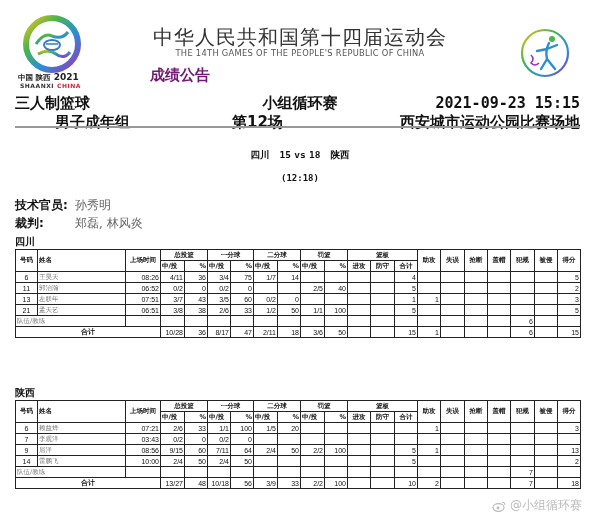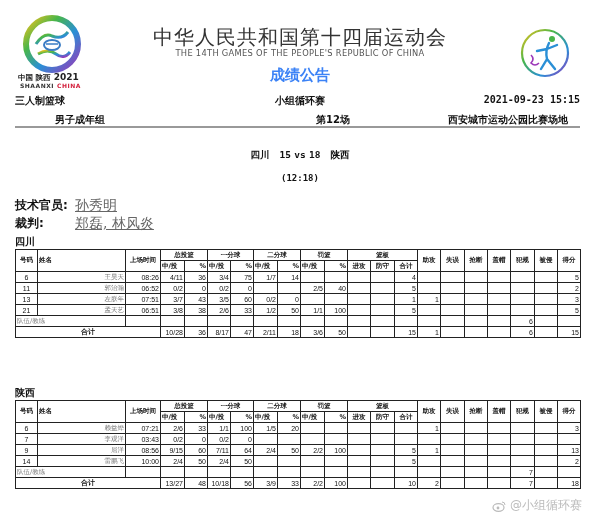--- a/index.html
+++ b/index.html
@@ -10,49 +10,49 @@
 
   
   .logo-left { left: 22px; top: 14px; width: 60px; height: 60px; }
   .logo-left-text1 { left: 18px; top: 72px; font-size: 7.5px; font-weight: bold; color: #222; white-space: nowrap; }
   .logo-left-text1 .yr { font-size: 9px; margin-left: 3px; }
   .logo-left-text2 { left: 20px; top: 82px; font-size: 6px; font-weight: bold; letter-spacing: 0.5px; color: #333; white-space: nowrap; }
   .logo-left-text2 .china { color: #d4203c; margin-left: 3px; }
 
   .main-title { left: 150px; top: 24px; width: 300px; text-align: center; font-size: 20px; letter-spacing: 1px; color: #333; white-space: nowrap; }
   .sub-title { left: 150px; top: 48px; width: 300px; text-align: center; font-size: 8.3px; letter-spacing: 0.3px; color: #555; white-space: nowrap; }
-  .notice-title { left: 150px; top: 66px; width: 300px; text-align: center; font-size: 15px; font-weight: bold; color: #3b82f6; }
+  .notice-title { left: 150px; top: 66px; width: 300px; text-align: left; font-size: 15px; font-weight: bold; color: #701a75; }
 
   .logo-right { left: 519px; top: 27px; width: 52px; height: 52px; }
 
-  .info { font-size: 10px; font-weight: bold; white-space: nowrap; }
+  .info { font-size: 15px; font-weight: bold; white-space: nowrap; }
   .info-l1 { left: 15px; top: 94px; }
   .info-l2 { left: 15px; top: 113px; margin-left: 40px; }
   .info-c1 { left: 250px; top: 94px; width: 100px; text-align: center; }
-  .info-c2 { left: 250px; top: 113px; width: 100px; text-align: right; }
+  .info-c2 { left: 232px; top: 113px; width: 100px; text-align: left; }
   .info-r1 { right: 20px; top: 94px; font-family: "DejaVu Sans Mono", monospace; }
-  .info-r2 { right: 32px; top: 113px; }
+  .info-r2 { right: 20px; top: 113px; }
   .rule { left: 15px; top: 126px; width: 565px; height: 2px; background: #999; }
 
   .match { left: 150px; top: 149px; width: 300px; text-align: center; font-size: 9.5px; font-weight: bold; white-space: pre; }
   .match-score { font-family: "DejaVu Sans Mono", monospace; }
   .half { left: 150px; top: 173px; width: 300px; text-align: center; font-size: 9px; font-weight: bold; font-family: "DejaVu Sans Mono", monospace; }
 
   .off-label { left: 15px; font-size: 12px; font-weight: bold; }
-  .off-val { left: 75px; font-size: 14px; color: #666; font-family: "DejaVu Serif", serif; text-decoration: underline; }
+  .off-val { left: 75px; font-size: 12px; color: #666; font-family: "DejaVu Serif", serif; }
 
   .team-title { left: 15px; font-size: 10px; font-weight: bold; }
 
   
   table.stats { position: absolute; left: 15px; border-collapse: collapse; table-layout: fixed; width: 565px; }
   table.stats td, table.stats th { border: 1px solid #222; font-size: 6.5px; height: 11px; padding: 0 1px; white-space: nowrap; overflow: hidden; }
   table.stats th { font-weight: bold; text-align: center; }
   table.stats td { text-align: right; font-family: "Liberation Sans", sans-serif; font-size: 7px; }
   table.stats td.c { text-align: center; }
-  table.stats td.name { text-align: right; color: #777; font-family: "DejaVu Serif", serif; font-size: 6.5px; }
+  table.stats td.name { text-align: left; color: #777; font-family: "DejaVu Serif", serif; font-size: 6.5px; }
   table.stats td.coach { text-align: left; color: #777; font-family: "DejaVu Serif", serif; font-size: 6.5px; }
   table.stats td.total-label { text-align: center; font-weight: bold; font-family: "DejaVu Sans", sans-serif; font-size: 7px; }
   table.stats th.l { text-align: left; }
   table.stats th.r { text-align: right; }
 
   .watermark { right: 18px; top: 497px; font-size: 12px; color: #bbb; white-space: nowrap; }
   .weibo-icon { display: inline-block; width: 15px; height: 12px; vertical-align: middle; margin-right: 3px; }
 </style>
 </head>
 <body>

